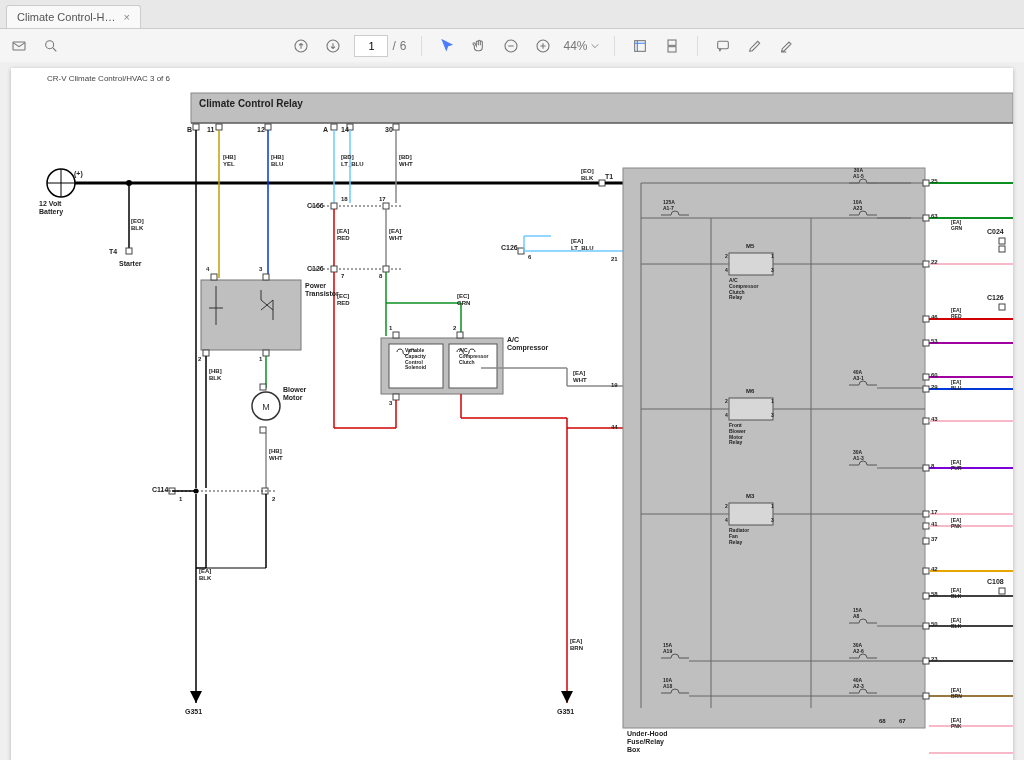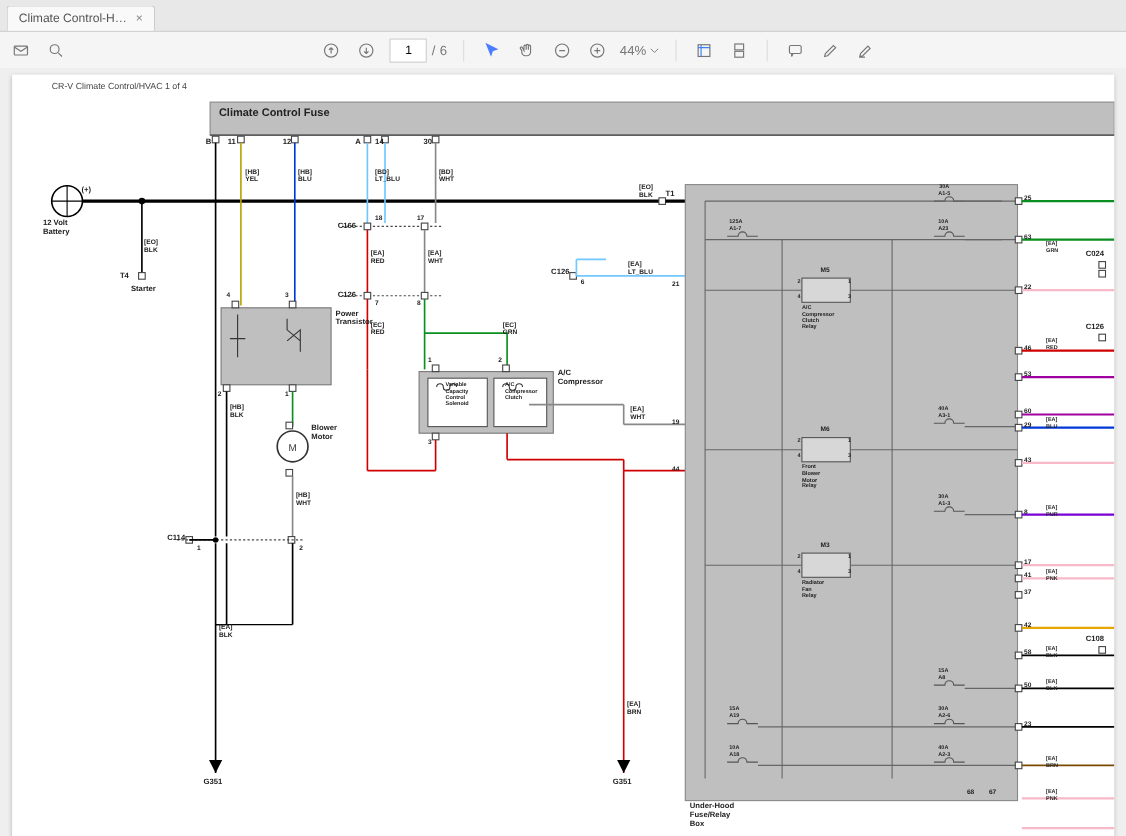--- a/index.html
+++ b/index.html
@@ -123,21 +123,21 @@
   <div class="tbtn">
       <svg viewBox="0 0 24 24">
         <path d="M4 20l4-1 10-10-3-3L5 16zM3 21h8"></path>
       </svg>
     </div>
   <div class="spacer"></div>
 </div>
 
 <div class="viewer">
   <div class="page">
-    <div class="hdrline">CR-V Climate Control/HVAC 1 of 4</div>
+    <div class="hdrline">CR-V Climate Control/HVAC 3 of 6</div>
 
     <svg class="schem" width="1002" height="720">
 
       <rect x="180" y="25" width="822" height="30" fill="#bfbfbf" stroke="#888"></rect>
       <line x1="180" y1="55" x2="1002" y2="55" stroke="#444"></line>
 
       <g stroke="#444">
         <rect x="182" y="56" width="6" height="6" fill="#fff"></rect>
         <rect x="205" y="56" width="6" height="6" fill="#fff"></rect>
         <rect x="254" y="56" width="6" height="6" fill="#fff"></rect>
@@ -339,21 +339,21 @@
       <line x1="918" y1="685" x2="1002" y2="685" stroke="#f7b9c8" stroke-width="2"></line>
 
       <g stroke="#444" fill="#fff">
         <rect x="988" y="170" width="6" height="6"></rect>
           <rect x="988" y="178" width="6" height="6"></rect>
         <rect x="988" y="236" width="6" height="6"></rect>
         <rect x="988" y="520" width="6" height="6"></rect>
       </g>
     </svg>
 
-    <div class="lab" style="left:188px;top:30px;font-size:10px;">Climate Control Fuse</div>
+    <div class="lab" style="left:188px;top:30px;font-size:10px;">Climate Control Relay</div>
 
     <div class="lab" style="left:176px;top:58px">B</div>
     <div class="lab" style="left:196px;top:58px">11</div>
     <div class="lab" style="left:246px;top:58px">12</div>
     <div class="lab" style="left:312px;top:58px">A</div>
     <div class="lab" style="left:330px;top:58px">14</div>
     <div class="lab" style="left:374px;top:58px">30</div>
 
     <div class="lab" style="left:63px;top:102px">(+)</div>
     <div class="lab" style="left:28px;top:132px;white-space:pre">12 Volt

